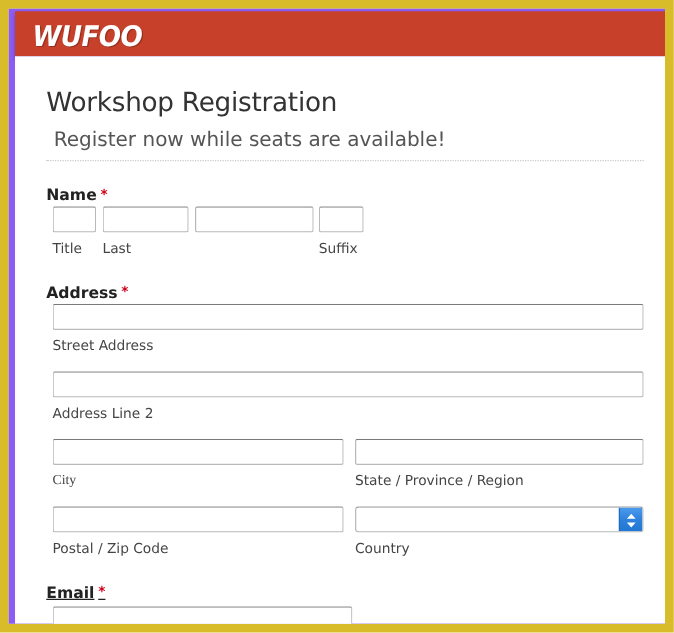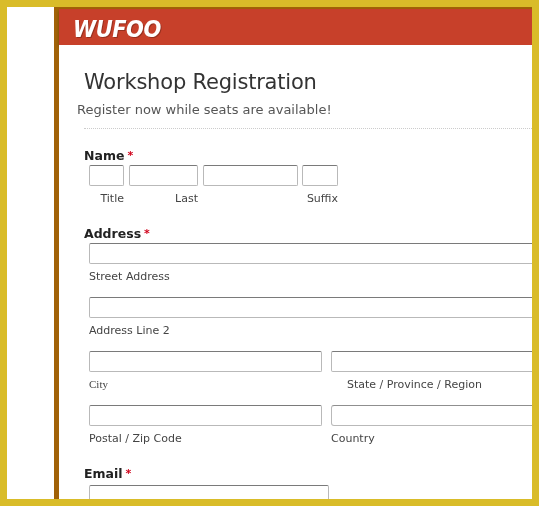--- a/index.html
+++ b/index.html
@@ -24,23 +24,22 @@
     box-sizing: border-box;
     border: 7px solid #d9bc29;
     background: #ffffff;
   }
   .frame-inner {
     position: absolute;
     left: 0;
     top: 0;
     right: 0;
     bottom: 0;
-    background: #a16207;
+    background: #8b5cf6;
     overflow: hidden;
-    margin-left: 47px;
   }
 
   
   .brand-bar {
     position: absolute;
     left: 5px;
     top: 2px;
     width: 521px;
     height: 36px;
     background: #c7402a;
@@ -75,23 +74,23 @@
     position: absolute;
     left: 25px;
     top: 25px;
     font-size: 21px;
     font-weight: normal;
     color: #333333;
     letter-spacing: -0.2px;
   }
   .form-subtitle {
     position: absolute;
-    left: 18px;
+    left: 31px;
     top: 57px;
-    font-size: 13px;
+    font-size: 16px;
     color: #555555;
   }
   .title-divider {
     position: absolute;
     left: 25px;
     top: 83px;
     width: 478px;
     height: 0;
     border-top: 1px dotted #cccccc;
   }
@@ -109,21 +108,21 @@
     font-weight: bold;
     margin-left: 3px;
     vertical-align: 1px;
   }
   .sub-label {
     position: absolute;
     font-size: 11px;
     color: #444444;
   }
   .sub-label.center {
-    text-align: right;
+    text-align: left;
   }
 
   .txt {
     position: absolute;
     box-sizing: border-box;
     height: 21px;
     background: #ffffff;
     border: 1px solid #b9b9b9;
     border-top: 1px solid #7a7a7a;
     border-radius: 2px;
@@ -214,38 +213,38 @@
       <input class="txt" style="left: 30px; top: 198px; width: 473px;" type="text" placeholder="">
       <div class="sub-label" style="left:30px; top:225px;">Street Address</div>
 
       <input class="txt" style="left: 30px; top: 252px; width: 473px;" type="text" placeholder="">
       <div class="sub-label" style="left:30px; top:279px;">Address Line 2</div>
 
       <input class="txt" style="left: 30px; top: 306px; width: 233px;" type="text" placeholder="">
       <div class="sub-label" style="left:30px; top:333px;font-family:Liberation Serif, serif;">City</div>
 
       <input class="txt" style="left: 272px; top: 306px; width: 231px;" type="text" placeholder="">
-      <div class="sub-label" style="left:288px; top:333px;">State / Province / Region</div>
+      <div class="sub-label" style="left:272px; top:333px;">State / Province / Region</div>
 
       <input class="txt" style="left: 30px; top: 360px; width: 233px;" type="text" placeholder="">
       <div class="sub-label" style="left:30px; top:387px;text-align:right;">Postal / Zip Code</div>
 
       <div class="sel-wrap" style="left:272px; top:360px; width:231px;">
         <span class="sel-value"></span>
         <span class="sel-btn">
           <svg width="10" height="13" viewBox="0 0 10 13">
             <path d="M5 1 L8.5 5 L1.5 5 Z" fill="#ffffff"></path>
             <path d="M5 12 L1.5 8 L8.5 8 Z" fill="#ffffff"></path>
           </svg>
         </span>
       </div>
       <div class="sub-label" style="left:272px; top:387px;">Country</div>
 
 
-      <div class="section-label" style="left:25px; top:421px;">
+      <div class="section-label" style="left:25px; top:421px;text-decoration:underline;">
         <span>Email</span><span class="req-star">*</span>
       </div>
 
       <input class="txt" style="left: 30px; top: 440px; width: 240px;" type="text" placeholder="">
 
     </div>
   </div>
 </div>
 
 </body></html>

